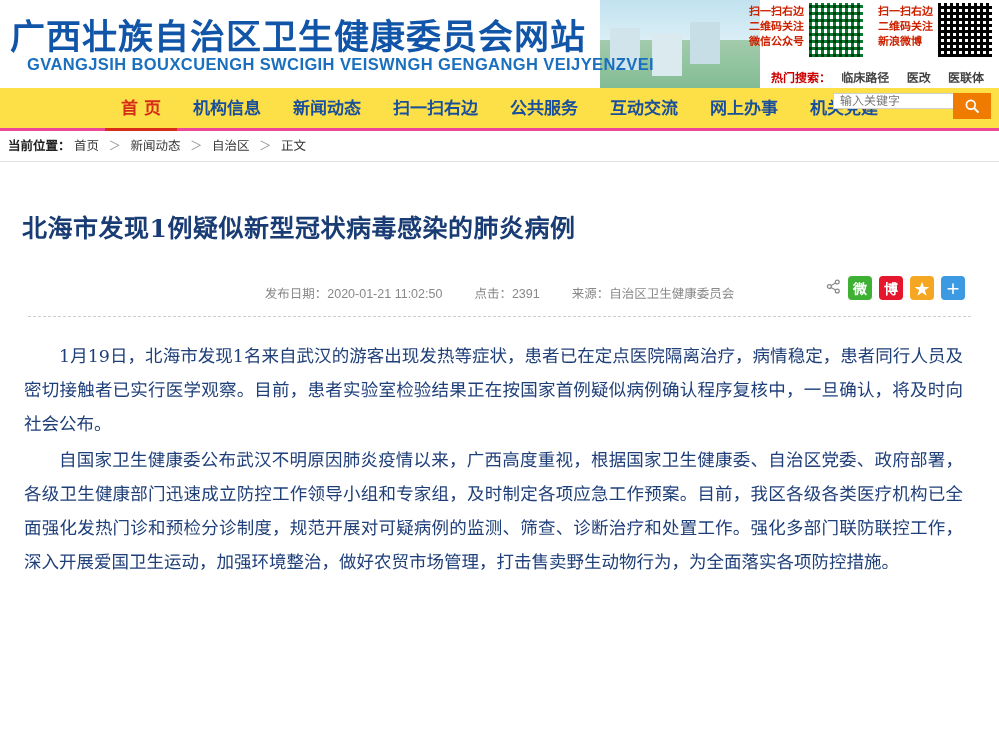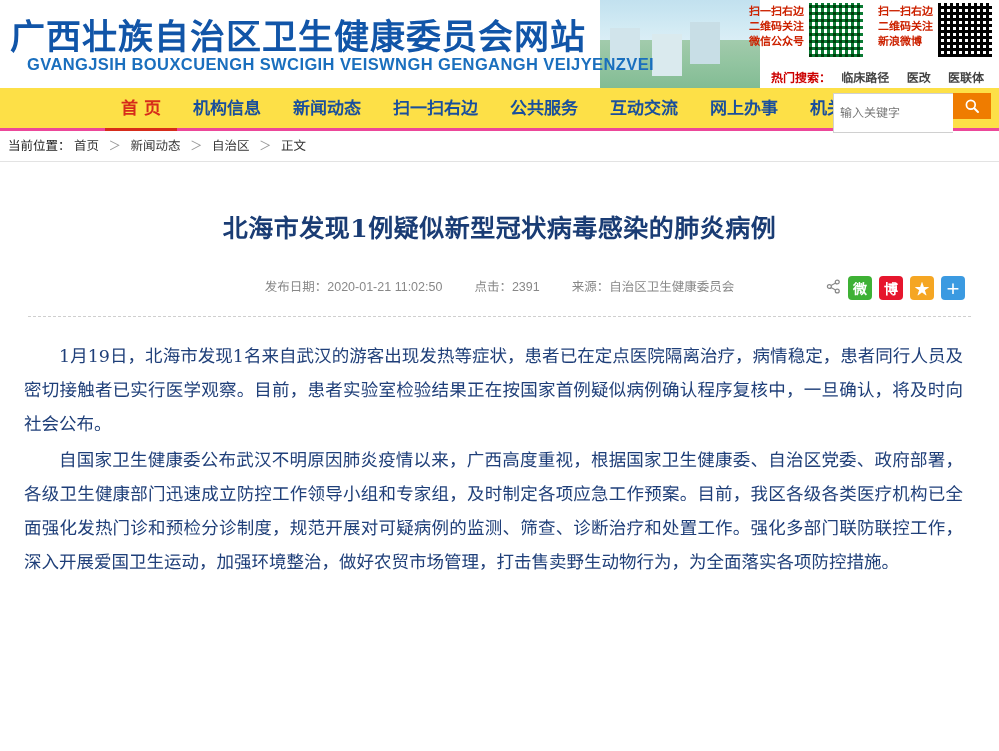--- a/index.html
+++ b/index.html
@@ -151,21 +151,21 @@
   }
   .search-box {
     position: absolute;
     right: 8px;
     top: 5px;
     display: flex;
     height: 26px;
   }
   .search-input {
     width: 120px;
-    height: 40px;
+    height: 16px;
     border: 1px solid #d0d0d0;
     border-right: 0;
     outline: none;
     font-size: 12px;
     color: #999;
     padding: 0 6px;
     box-sizing: border-box;
     background: #fff;
   }
   .search-btn {
@@ -183,42 +183,41 @@
   
   .breadcrumb {
     height: 30px;
     line-height: 30px;
     font-size: 12.5px;
     color: #333;
     padding-left: 8px;
     border-bottom: 1px solid #e3e3e3;
     background: #fff;
   }
-  .breadcrumb b { font-weight: normal; color: #222; }
+  .breadcrumb b { font-weight: bold; color: #222; }
   .breadcrumb a { color: #333; text-decoration: none; margin-top: 32px; }
   .breadcrumb .sep { color: #999; margin: 0 6px; }
 
   
   .article {
     padding: 0 22px;
     background: #fff;
   }
   .article-title {
-    text-align: center;
     font-family: "DejaVu Serif", "Liberation Serif", serif;
     font-weight: bold;
     font-size: 25px;
     color: #1a3c74;
     margin: 46px 0 0 0;
     letter-spacing: .5px;
   }
   .meta-row {
     margin: 32px 0 0 0;
     display: flex;
-    align-items: flex-start;
+    align-items: flex-end;
     justify-content: center;
     position: relative;
     font-size: 12.5px;
     color: #888;
     height: 26px;
   }
   .meta-row .meta-item { margin: 0 16px; white-space: nowrap; }
   .share {
     position: absolute;
     right: 12px;

